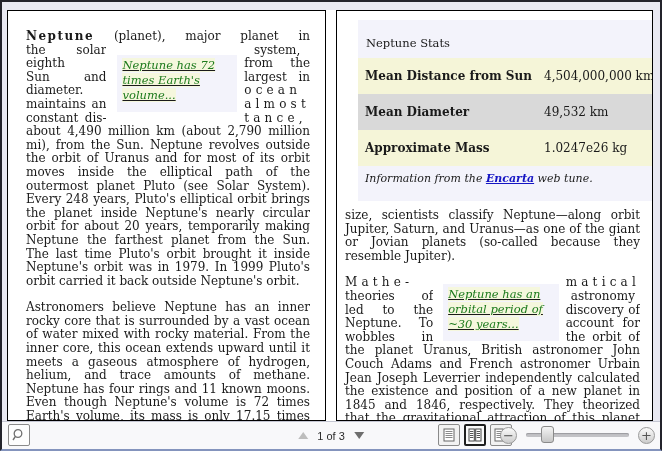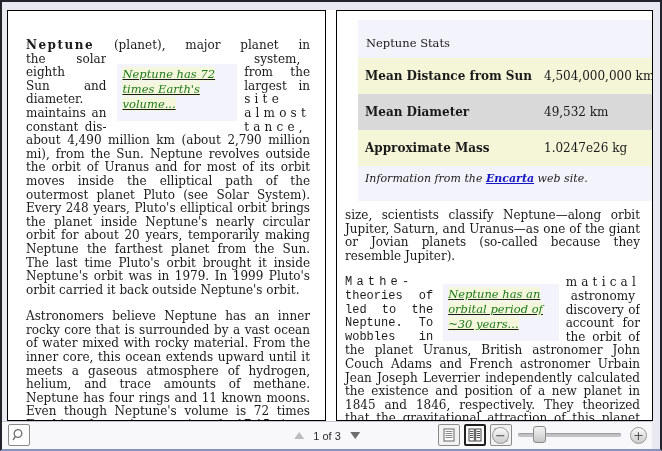--- a/index.html
+++ b/index.html
@@ -3,32 +3,32 @@
 <meta charset="utf-8">
 <style>
   html,body{margin:0;padding:0;background:#fff;}
   .app{position:relative;width:662px;height:451px;box-sizing:border-box;
        border:2px solid #23232b;border-bottom-color:#8494bd;
        background:var(--window-bg,#e9e9f2);overflow:hidden;
        font-family:"DejaVu Serif",serif;}
   .spine{position:absolute;left:322px;top:8px;width:14px;height:411px;background:#fff;}
   .page{position:absolute;top:8px;height:411px;background:#fff;border:1px solid #000;
         overflow:hidden;box-sizing:border-box;color:#1a1a1a;}
-  .page-left{left:5px;width:319px;padding:28px 15px 0 18px;}
+  .page-left{left:5px;width:319px;padding:19px 15px 0 18px;}
   .page-right{left:334px;width:317px;padding:9px 12px 0 8px;}
   .body{margin:0;font-size:12px;line-height:13.6px;text-align:justify;}
   .lead{font-size:12px;line-height:13.6px;text-align:justify;text-align-last:justify;margin:0;}
   .lead b{letter-spacing:1.5px;}
   .para-gap{margin-top:13px;}
   
   .wrap{display:flex;align-items:stretch;}
   .col{font-size:12px;line-height:13.6px;}
   .wrap .left1{width:82px;}
   .wrap .mid1{width:140px;padding:0 7px 0 11px;box-sizing:border-box;}
-  .wrap .left2{width:90px;font-family:Liberation Mono, monospace;}
+  .wrap .left2{width:90px;}
   .wrap .mid2{width:135px;padding:0 7px 0 10px;box-sizing:border-box;}
   .wrap .rightc{flex:1;}
   .wl{height:13.6px;overflow:hidden;}
   .jl{text-align:justify;text-align-last:justify;}
   .ar{text-align:center;}
   .spread{letter-spacing:.35em;white-space:nowrap;}
   .pullquote{background:var(--quote-container,#f3f3fb);padding:3px 5px 9px 5px;text-decoration:underline;}
   .pq1{margin-top:11px;}
   .pq2{margin-top:8px;}
   .pq-text{font-style:italic;font-size:11.5px;line-height:15px;
@@ -40,21 +40,21 @@
          padding:16px 0 16px 0;overflow:hidden;}
   .stats-caption{font-size:11.5px;padding-left:8px;margin-bottom:8px;}
   .stats-table{border-collapse:collapse;width:320px;table-layout:fixed;}
   .stats-table td{height:36px;padding:0 0 0 7px;font-size:12px;white-space:nowrap;overflow:hidden;vertical-align:middle;}
   .stats-table td.lab{font-weight:bold;width:172px;}
   .row-a{background:var(--row-yellow,#f5f5d8);}
   .row-b{background:var(--row-gray,#d9d9d9);}
   .stats-footer{font-size:11px;font-style:italic;padding-left:7px;margin-top:6px;}
   .stats-footer a{color:var(--link-blue,#1515c4);font-weight:bold;text-decoration:underline;cursor:pointer;}
   
-  .toolbar{position:absolute;left:0;right:8px;bottom:0;height:27px;
+  .toolbar{position:absolute;left:0;right:0;bottom:0;height:27px;
            background:#f8f8fa;border-top:1px solid #c4c6d2;
            font-family:"Liberation Sans",sans-serif;}
   .find-btn{position:absolute;left:6px;top:2px;width:22px;height:22px;box-sizing:border-box;
             background:#fdfdfd;border:1px solid #8a8a8a;border-radius:2px;padding:0;cursor:pointer;
             display:flex;align-items:center;justify-content:center;}
   .pager{position:absolute;left:50%;top:0;height:27px;transform:translateX(-50%);
          display:flex;align-items:center;gap:9px;}
   .tri{width:0;height:0;border-left:5px solid transparent;border-right:5px solid transparent;cursor:pointer;}
   .tri.up{border-bottom:7px solid #bdbdbd;}
   .tri.down{border-top:7px solid #6e6e6e;}
@@ -94,21 +94,21 @@
         </div>
       <div class="col mid1">
         <div class="pullquote pq1">
           <span class="pq-text">Neptune has 72 times Earth's volume...</span>
         </div>
       </div>
       <div class="col rightc" id="wrap1-right">
           <div class="wl ar">system,</div>
           <div class="wl jl">from the</div>
           <div class="wl jl">largest in</div>
-          <div class="wl spread">site</div>
+          <div class="wl spread">ocean</div>
           <div class="wl spread">almost</div>
           <div class="wl spread">tance,</div>
         </div>
     </div>
     <p class="body">about 4,490 million km (about 2,790 million mi), from the Sun. Neptune revolves outside the orbit of Uranus and for most of its orbit moves inside the elliptical path of the outermost planet Pluto (see Solar System). Every 248 years, Pluto's elliptical orbit brings the planet inside Neptune's nearly circular orbit for about 20 years, temporarily making Neptune the farthest planet from the Sun. The last time Pluto's orbit brought it inside Neptune's orbit was in 1979. In 1999 Pluto's orbit carried it back outside Neptune's orbit.</p>
     <p class="body para-gap">Astronomers believe Neptune has an inner rocky core that is surrounded by a vast ocean of water mixed with rocky material. From the inner core, this ocean extends upward until it meets a gaseous atmosphere of hydrogen, helium, and trace amounts of methane. Neptune has four rings and 11 known moons. Even though Neptune's volume is 72 times Earth's volume, its mass is only 17.15 times Earth's mass. Because of its</p>
   </div>
 
   <div class="page page-right">
     <div class="stats">
@@ -122,21 +122,21 @@
             <tr class="row-b">
               <td class="lab">Mean Diameter</td>
               <td>49,532 km</td>
             </tr>
             <tr class="row-a">
               <td class="lab">Approximate Mass</td>
               <td>1.0247e26 kg</td>
             </tr>
           </tbody>
       </table>
-      <div class="stats-footer"><span>Information from the </span><a>Encarta</a><span> web site.</span></div>
+      <div class="stats-footer"><span>Information from the </span><a>Encarta</a><span> web tune.</span></div>
     </div>
     <p class="body" style="margin-top:8px;">size, scientists classify Neptune—along orbit Jupiter, Saturn, and Uranus—as one of the giant or Jovian planets (so-called because they resemble Jupiter).</p>
     <div class="wrap para-gap">
       <div class="col left2" id="wrap2-left">
           <div class="wl spread">Mathe-</div>
           <div class="wl jl">theories of</div>
           <div class="wl jl">led to the</div>
           <div class="wl jl">Neptune. To</div>
           <div class="wl jl">wobbles in</div>
         </div>

